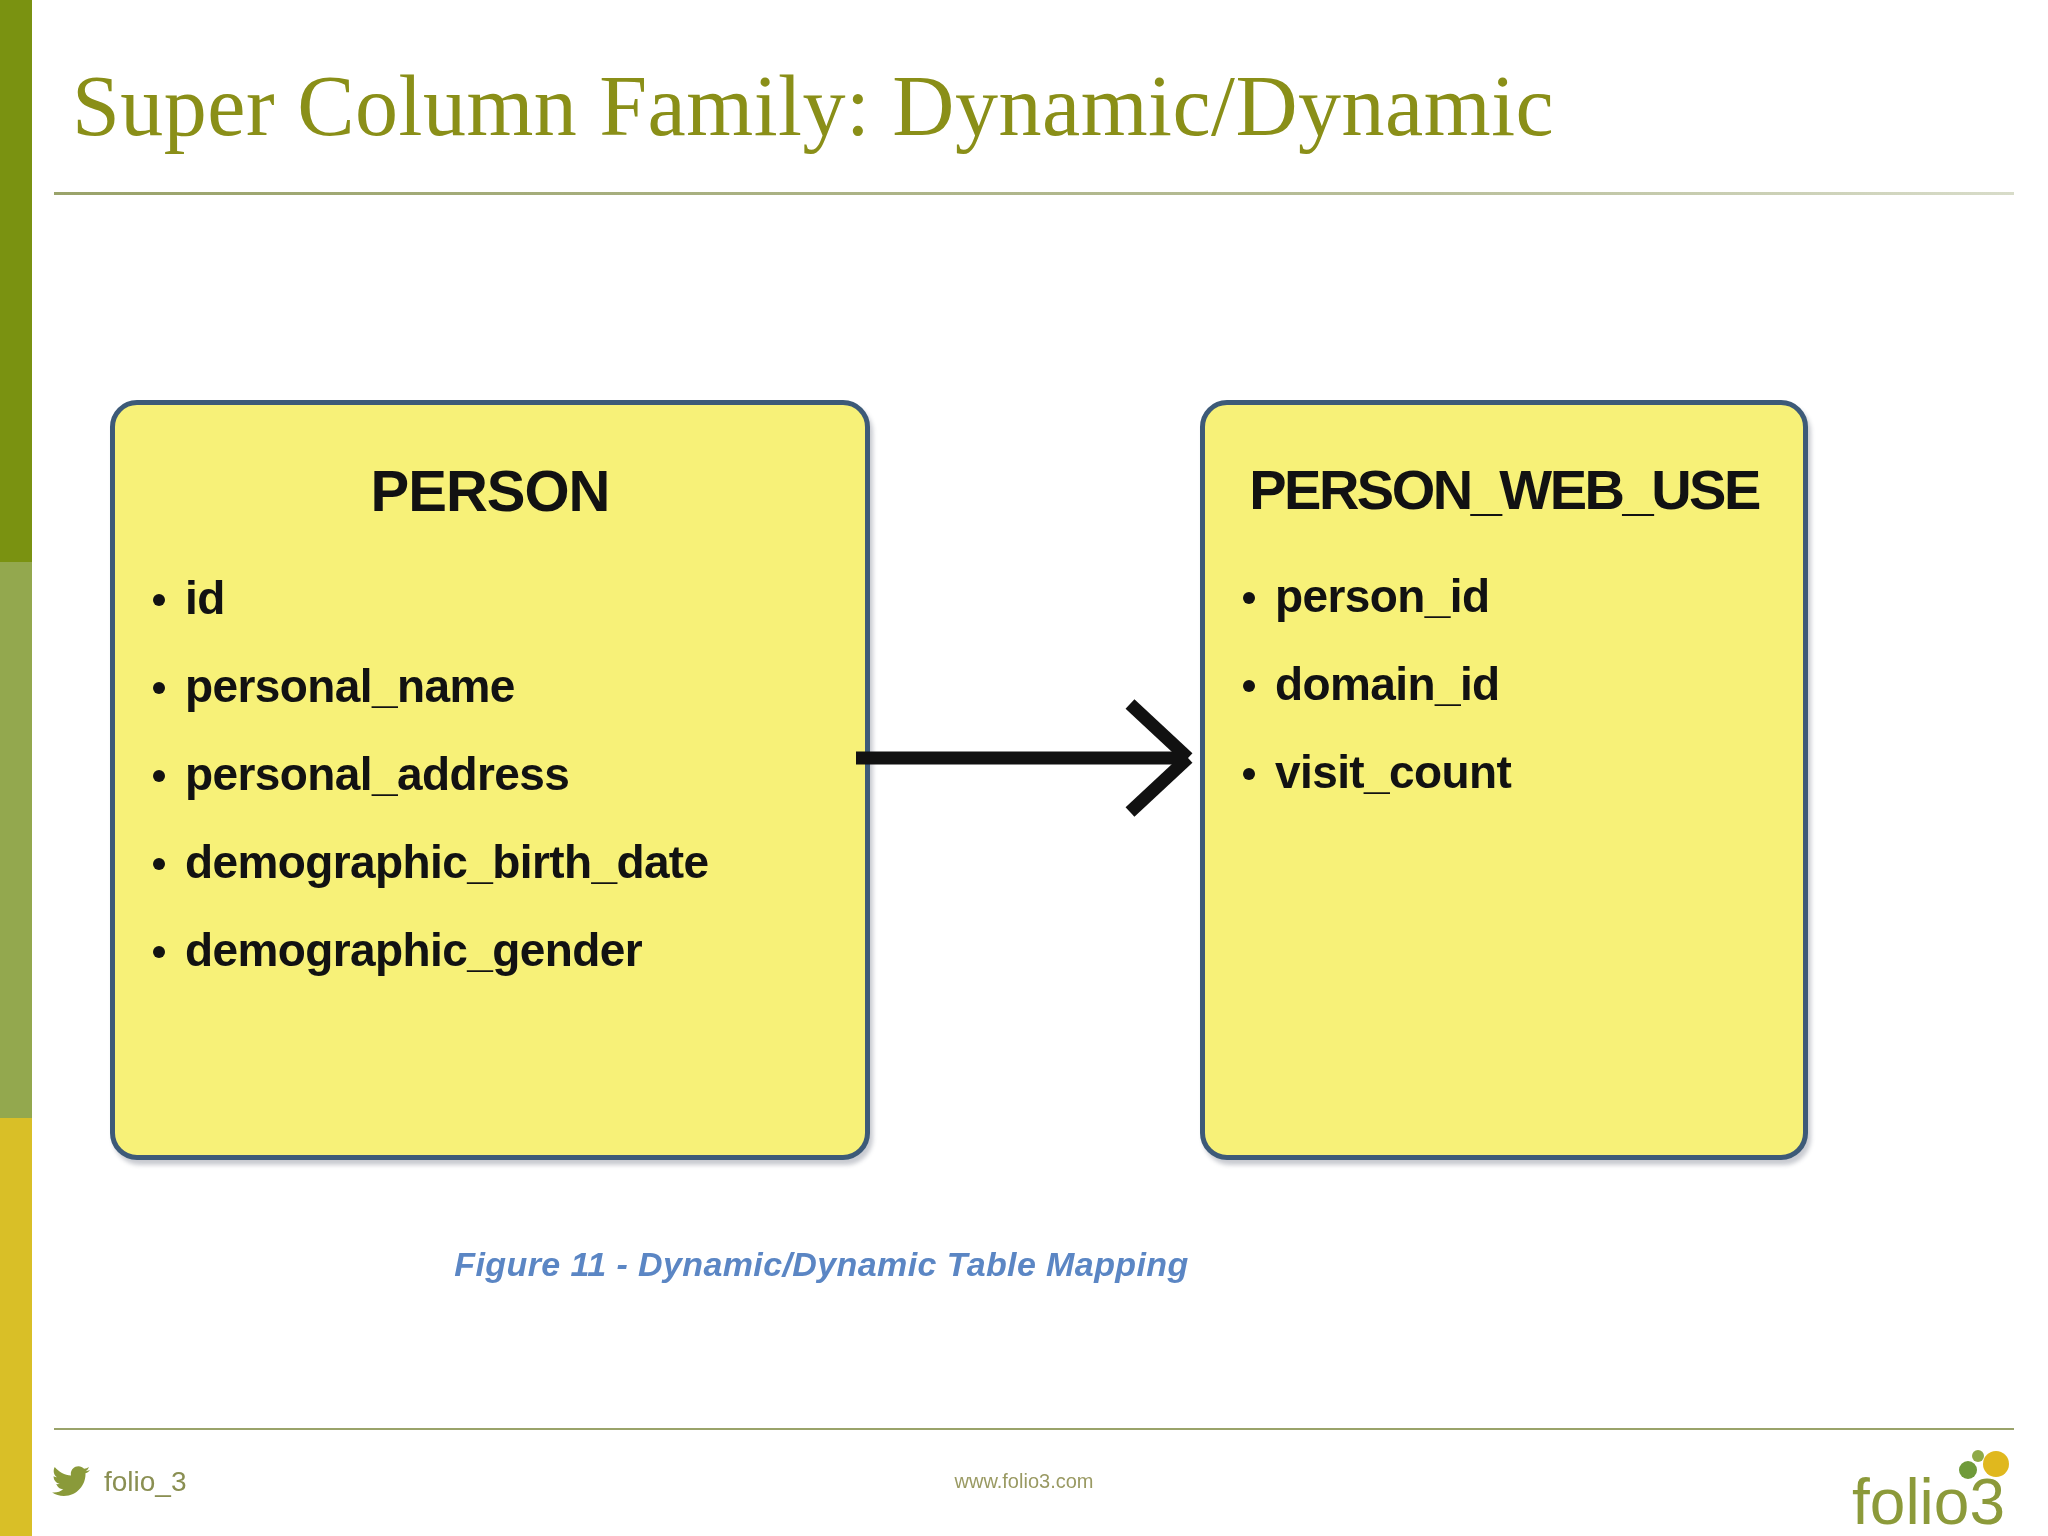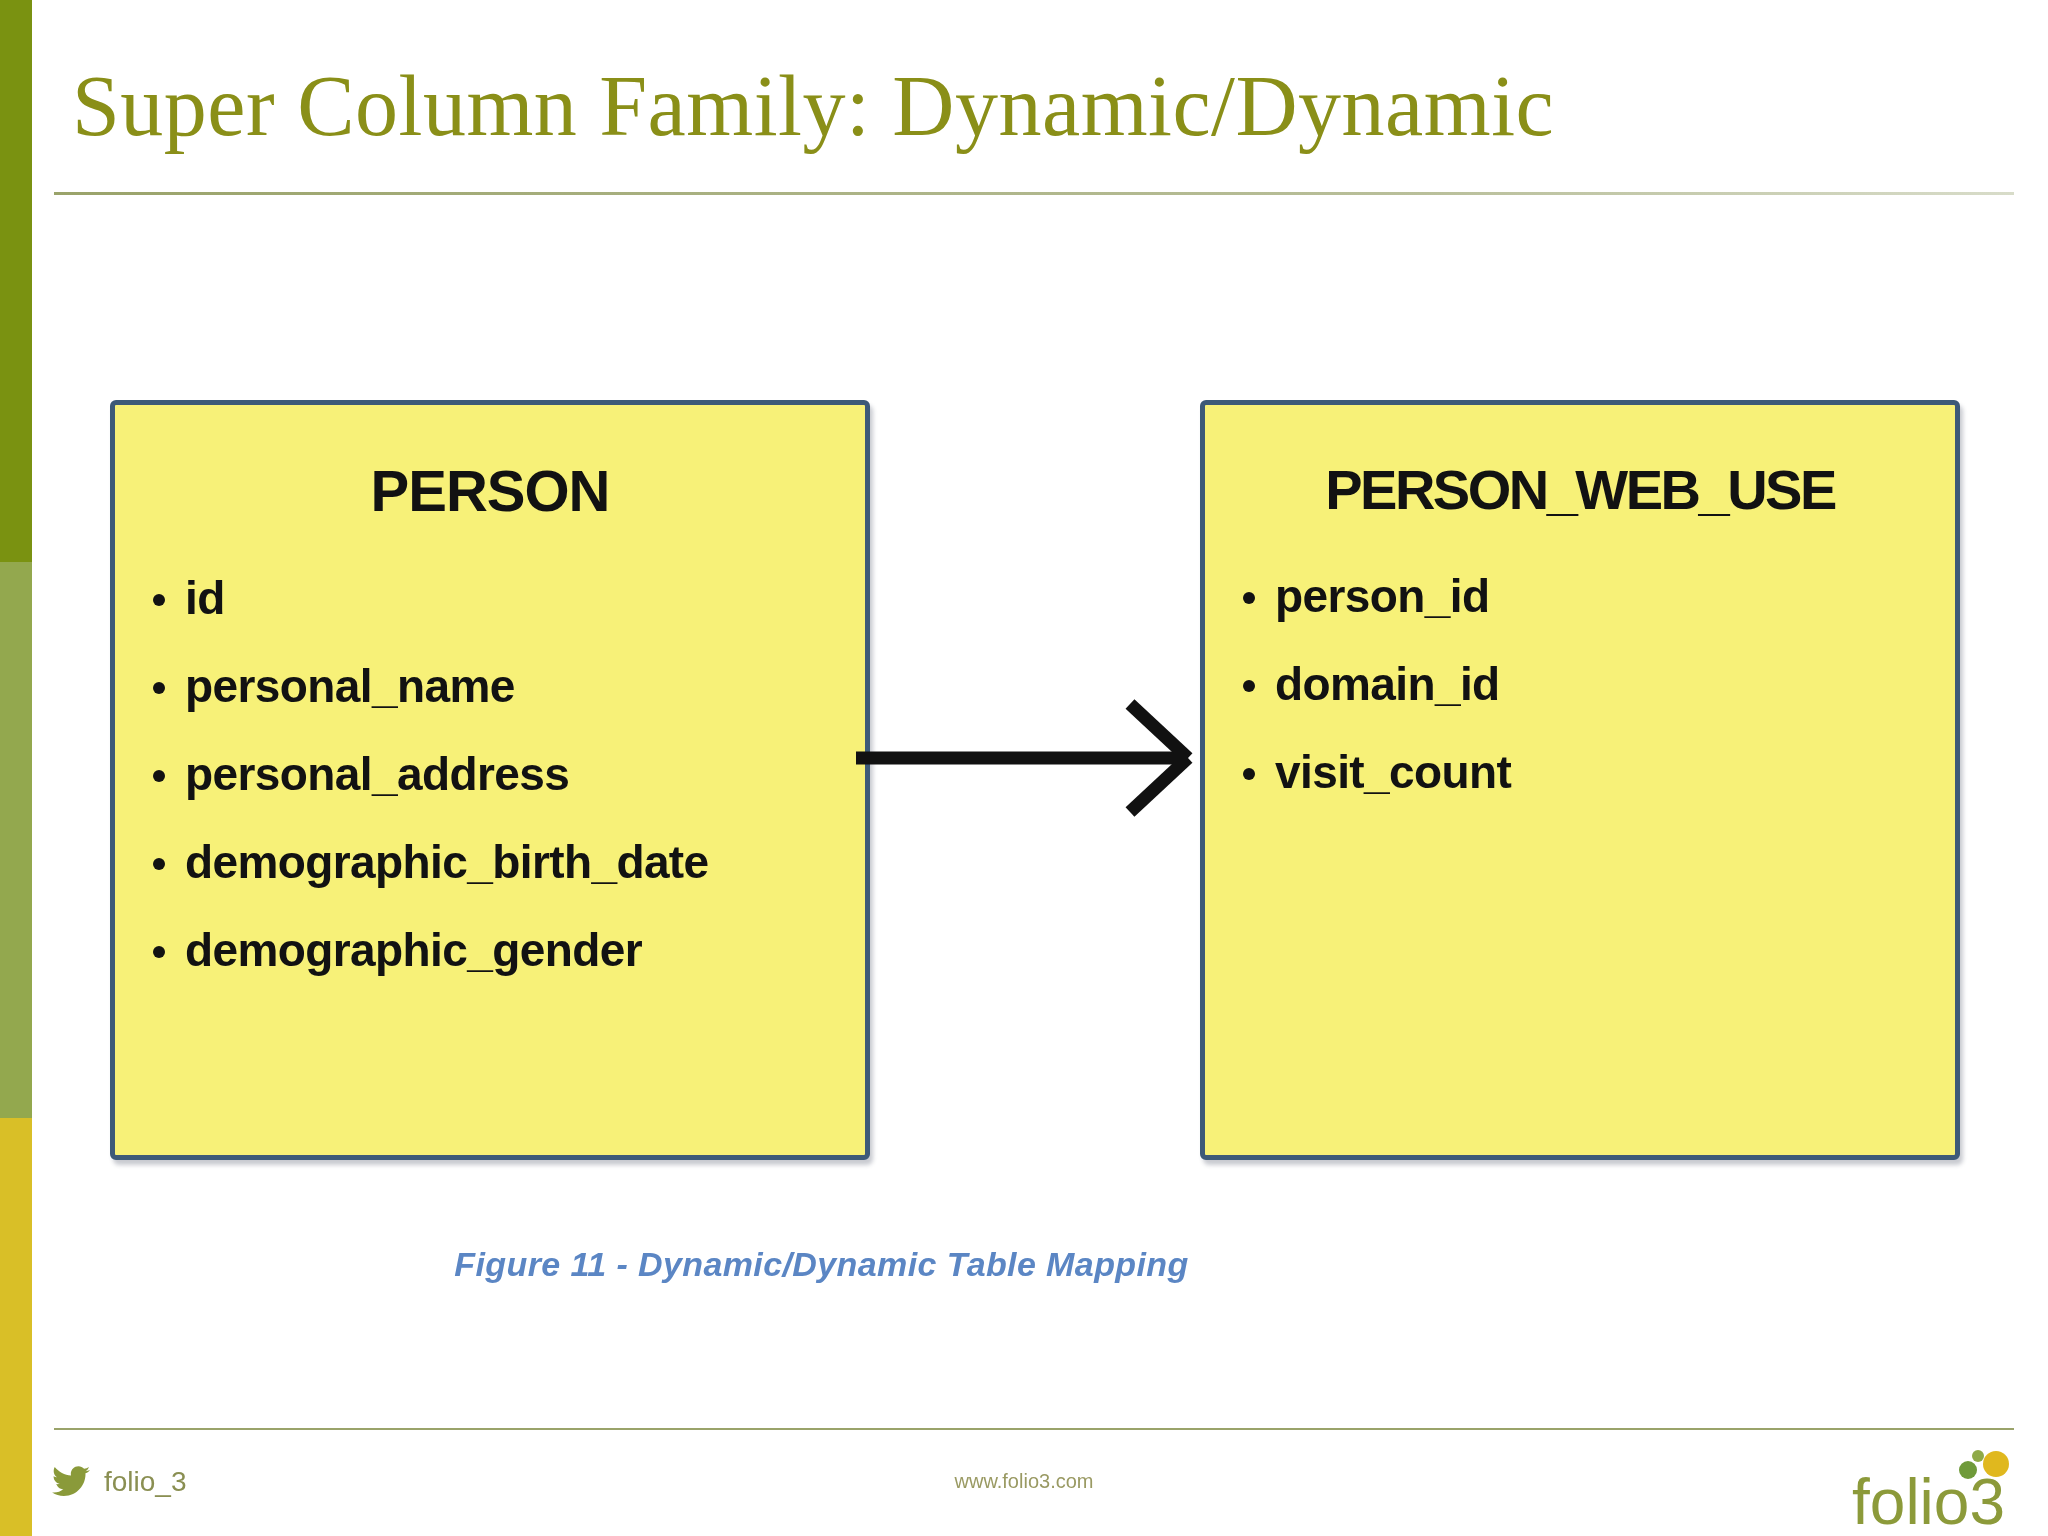--- a/index.html
+++ b/index.html
@@ -55,27 +55,27 @@
     top: 192px;
     width: 1960px;
     height: 3px;
     background: linear-gradient(to right, #9aa36a, #b9bf9a 70%, #d8dcc9);
   }
 
   .entity-box {
     position: absolute;
     background: #f7f178;
     border: 5px solid #3d5a78;
-    border-radius: 6px;
+    border-radius: 27px;
     box-sizing: border-box;
     box-shadow: 3px 5px 4px rgba(60,70,90,0.28);
     pointer-events: auto;
   }
   .entity-box.left  { left: 110px;  top: 400px; width: 760px;  height: 760px; }
-  .entity-box.right { left: 1200px; top: 400px; width: 760px;  height: 760px; }
+  .entity-box.right { left: 1200px; top: 400px; width: 608px;  height: 760px; }
 
   .entity-title {
     text-align: center;
     font-size: 58px;
     font-weight: bold;
     color: #121212;
     letter-spacing: -1px;
     margin-top: 52px;
     white-space: nowrap;
     font-family: "Liberation Sans", sans-serif;

